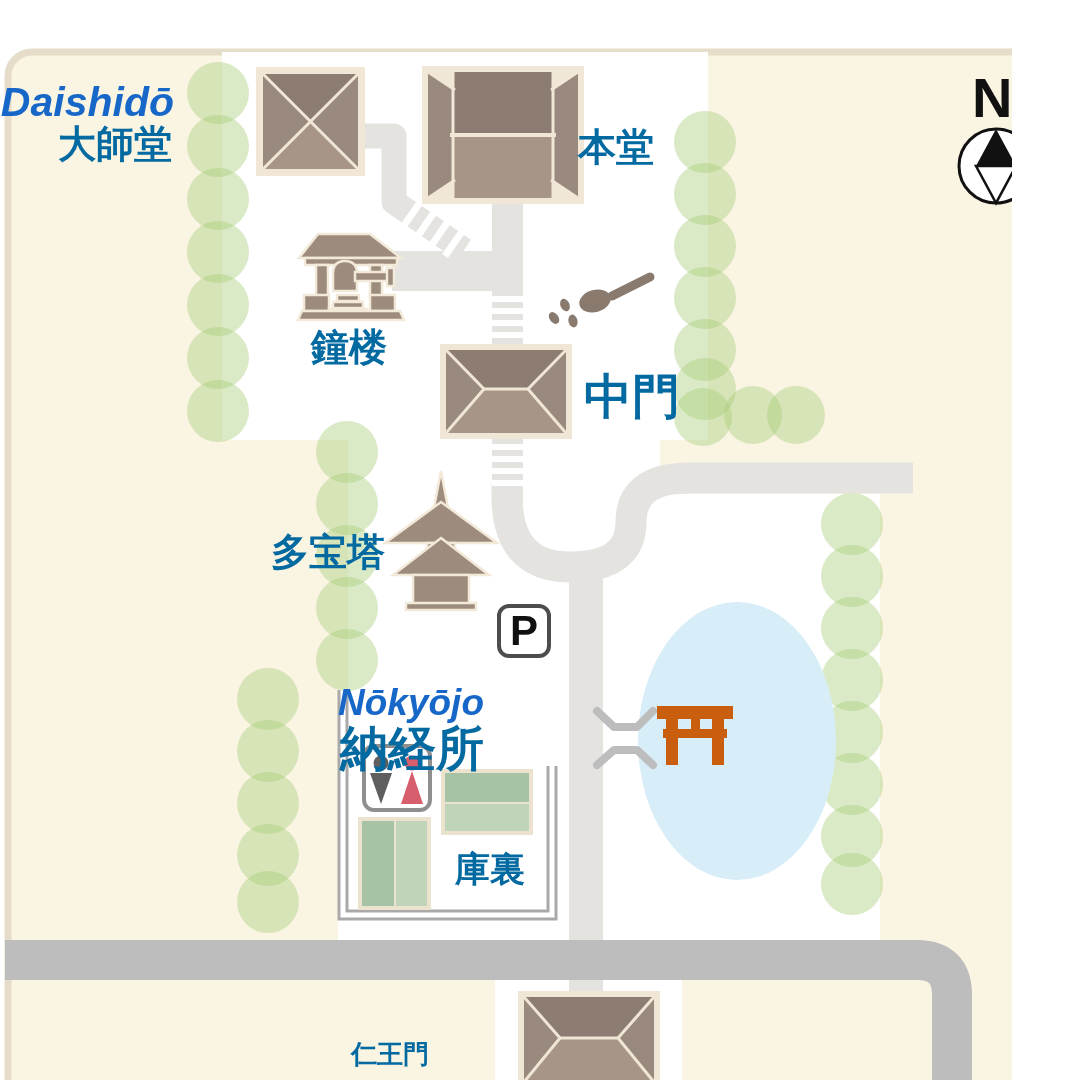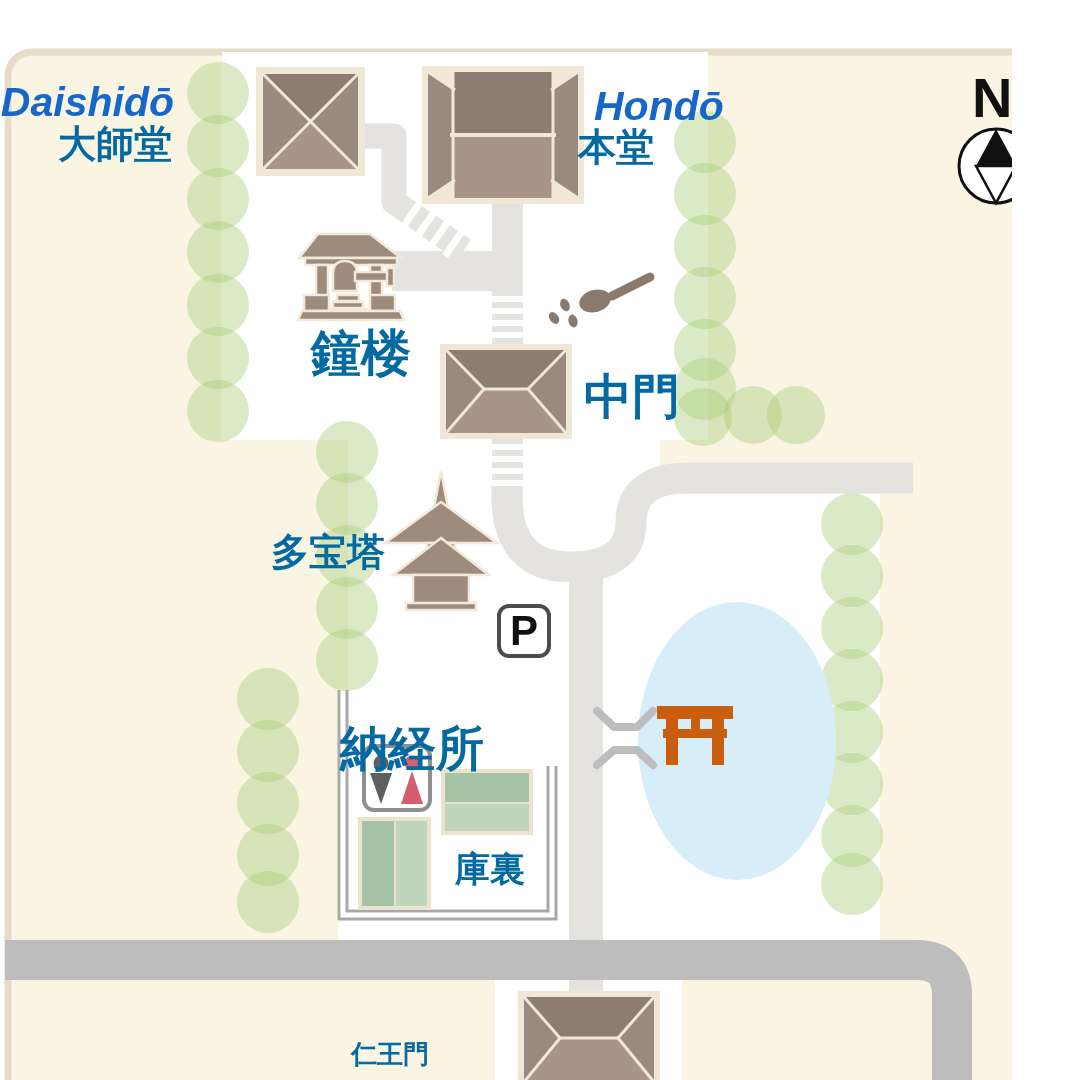--- a/index.html
+++ b/index.html
@@ -10,21 +10,21 @@
     margin-top:44px;
   }
   .stage svg { position:absolute; left:0; top:0; }
   .lbl { position:absolute; white-space:nowrap; line-height:1; }
   .blue { color:#1767c9; font-style:italic; font-weight:800; }
   .jp   { color:#0369a1; font-weight:700; }
   #lbl-daishido-en { top:38px;  right:838px; font-size:41px; }
   #lbl-daishido-jp { top:81px;  right:840px; font-size:38px; }
   #lbl-hondo-en    { top:42px;  left:594px;  font-size:41px; }
   #lbl-hondo-jp    { top:84px;  left:578px;  font-size:38px; }
-  #lbl-shoro       { top:284px; left:311px;  font-size:50px;text-align:center; }
+  #lbl-shoro       { top:284px; left:311px;  font-size:38px;text-align:center; }
   #lbl-chumon      { top:329px; left:584px;  font-size:48px; }
   #lbl-tahoto      { top:489px; left:271px;  font-size:38px; }
   #lbl-nokyojo-en  { top:640px; right:528px; font-size:37px; }
   #lbl-nokyojo-jp  { top:681px; right:528px; font-size:48px; }
   #lbl-kuri        { top:807px; left:455px;  font-size:35px; }
   #lbl-sanmon-en   { top:955px; right:580px; font-size:41px; }
   #lbl-sanmon-jp   { top:997px; right:583px; font-size:26px; }
   #lbl-n { top:26px; left:972px; font-size:56px; font-weight:600; color:#111; font-style:normal; }
   #lbl-p {
     top:562px; left:499px; width:50px; height:50px;
@@ -249,23 +249,23 @@
 
   <g>
     <circle cx="996" cy="122" r="37" fill="#ffffff" stroke="#111111" stroke-width="3"></circle>
     <polygon points="996,85 976,122 1016,122" fill="#111111"></polygon>
     <polygon points="996,159 976,122 1016,122" fill="#ffffff" stroke="#111111" stroke-width="2.5"></polygon>
   </g>
 </svg>
 
   <div class="lbl blue" id="lbl-daishido-en">Daishidō</div>
   <div class="lbl jp" id="lbl-daishido-jp">大師堂</div>
-  <div class="lbl blue" id="lbl-hondo-en">Hondō</div>
   <div class="lbl jp" id="lbl-hondo-jp">本堂</div>
   <div class="lbl jp" id="lbl-shoro">鐘楼</div>
   <div class="lbl jp" id="lbl-chumon">中門</div>
   <div class="lbl jp" id="lbl-tahoto">多宝塔</div>
+  <div class="lbl blue" id="lbl-nokyojo-en">Nōkyōjo</div>
   <div class="lbl jp" id="lbl-nokyojo-jp">納経所</div>
   <div class="lbl jp" id="lbl-kuri">庫裏</div>
   <div class="lbl jp" id="lbl-sanmon-jp">仁王門</div>
   <div class="lbl" id="lbl-n">N</div>
   <div class="lbl" id="lbl-p">P</div>
 </div>
 
 </body></html>

